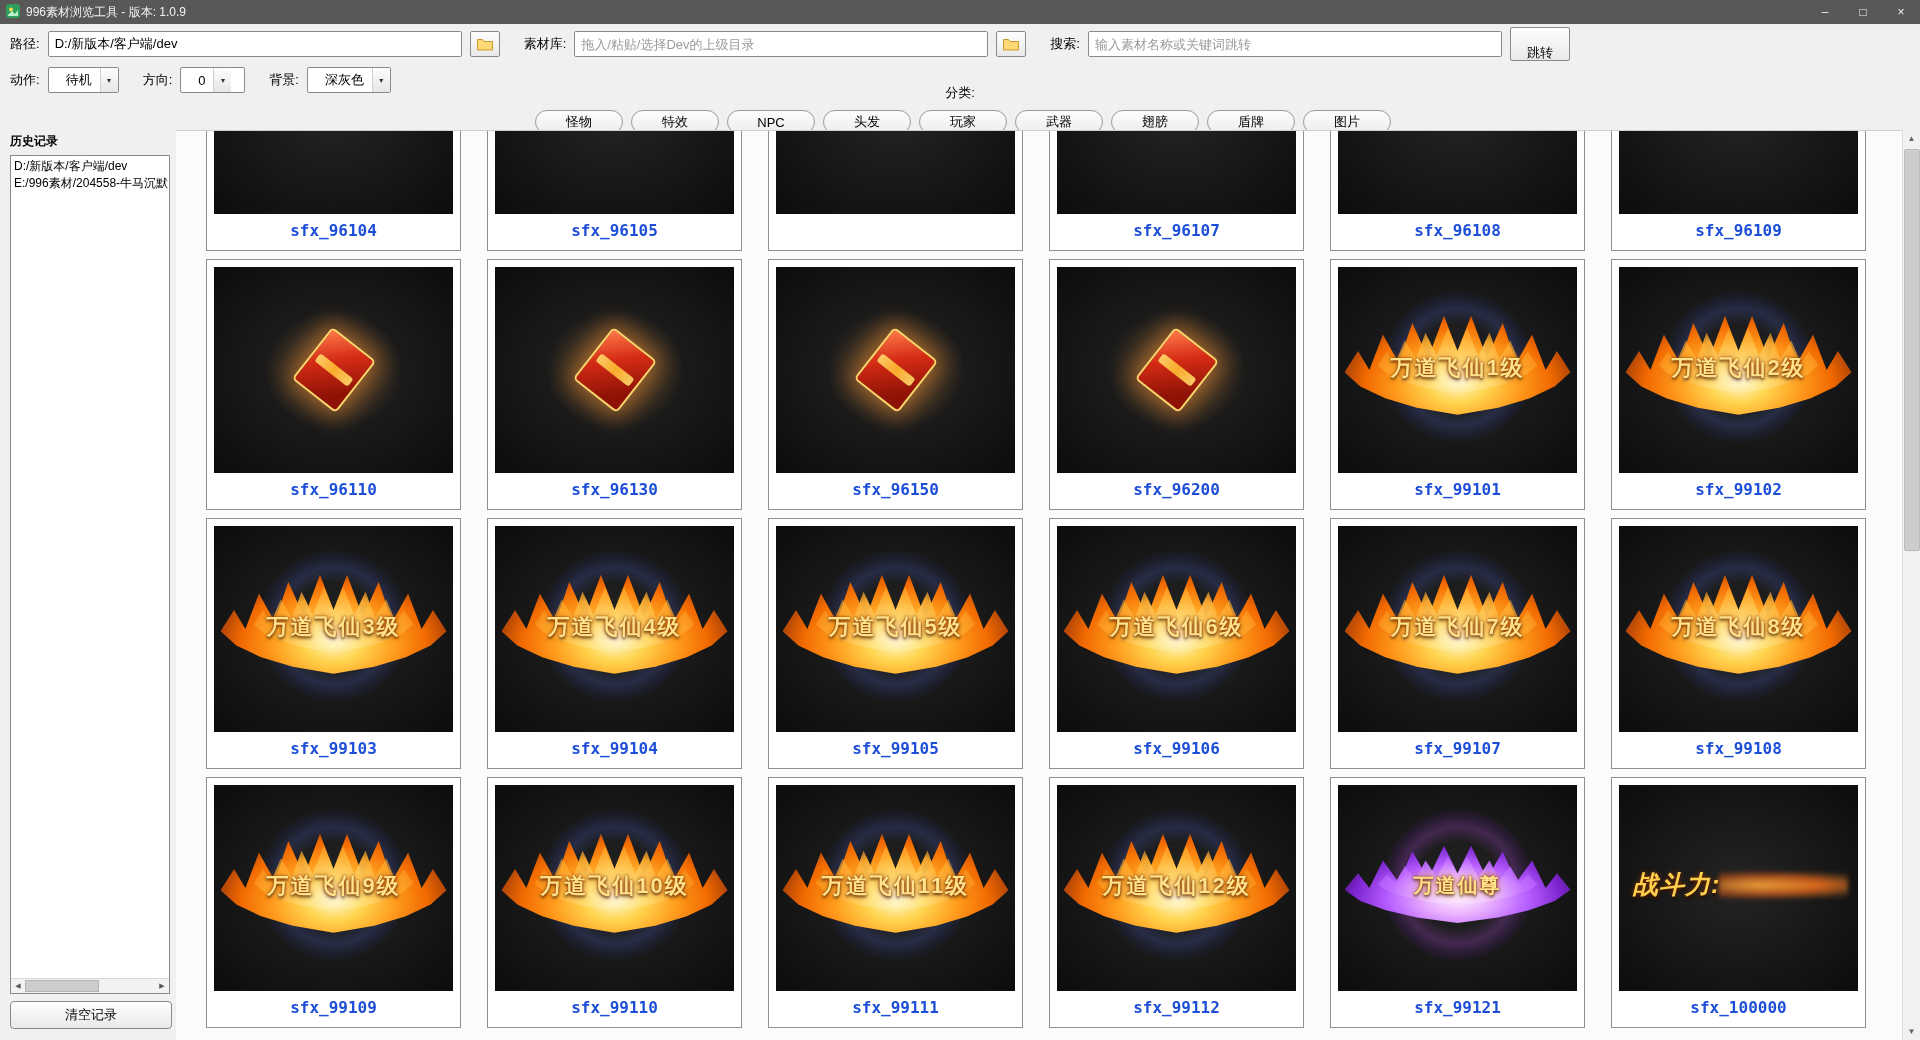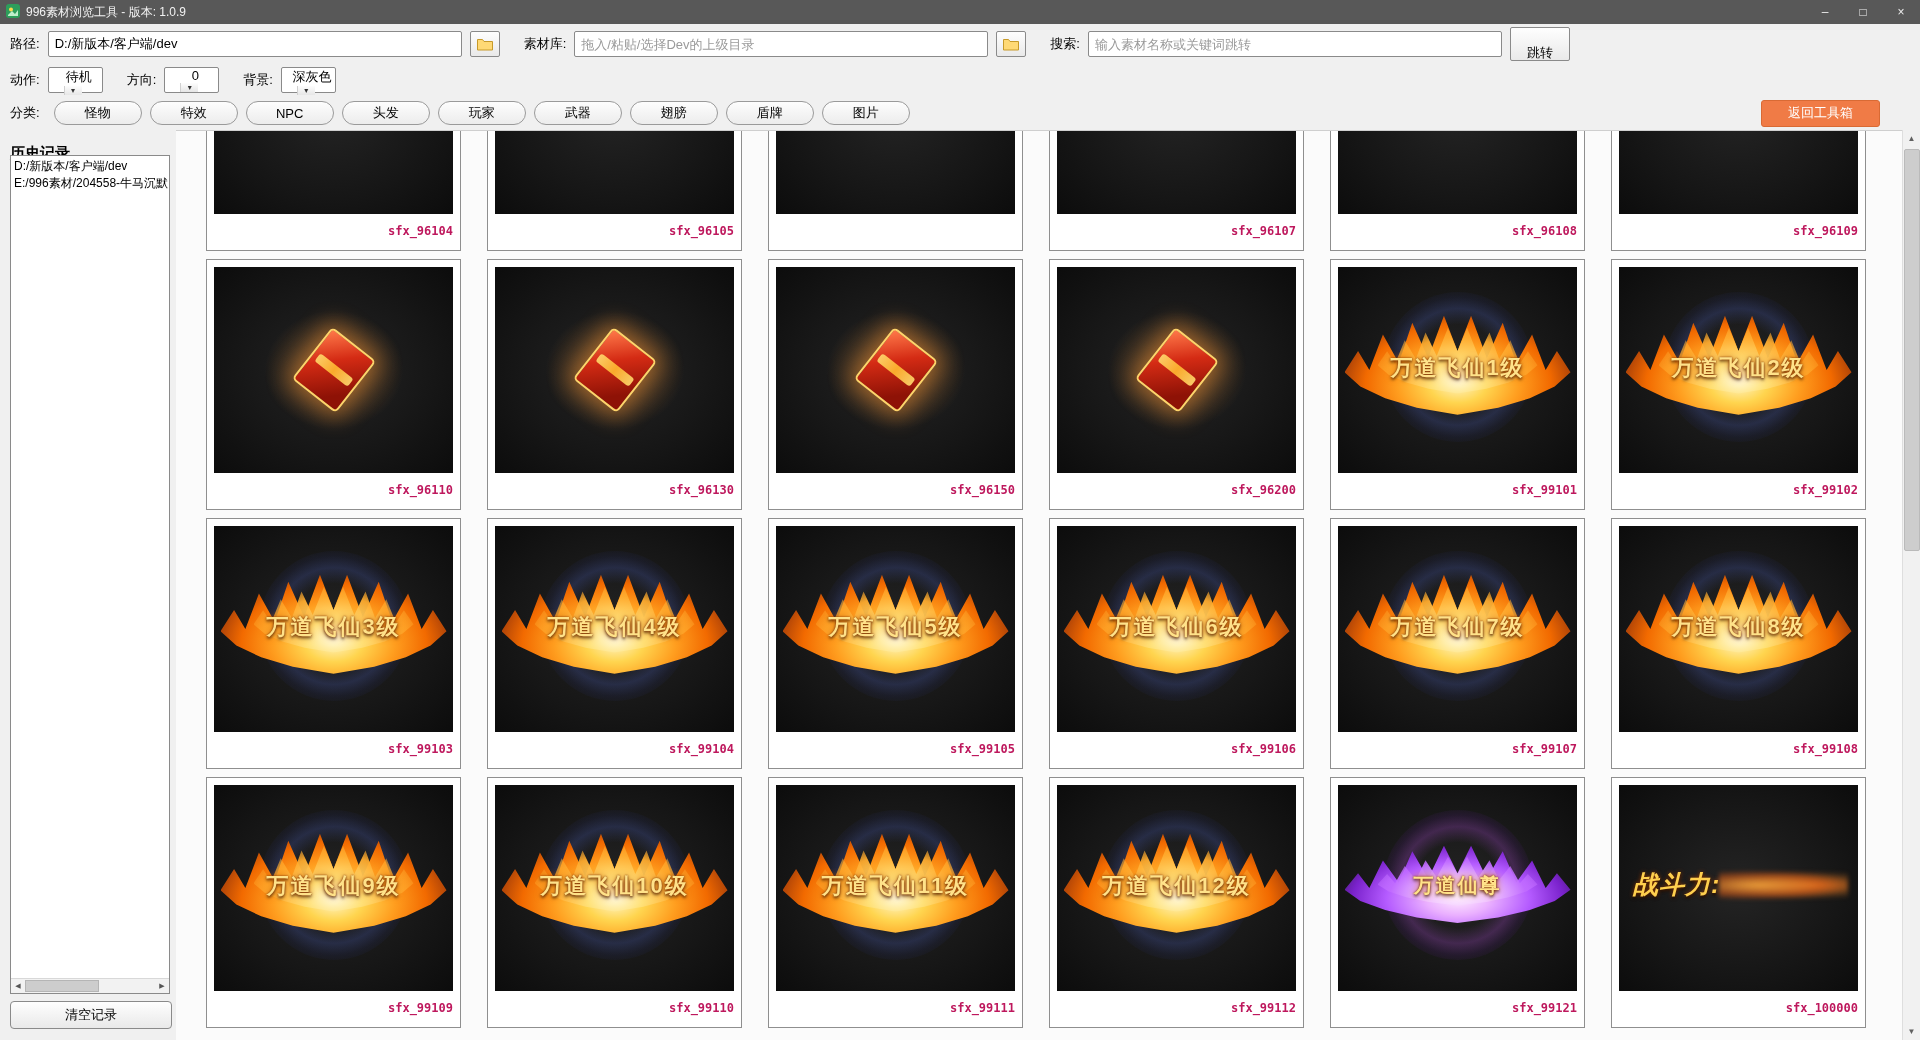--- a/index.html
+++ b/index.html
@@ -9,63 +9,63 @@
   
   .titlebar{position:absolute;top:0;left:0;right:0;height:24px;background:var(--titlebar_gray,#585858);
             display:flex;align-items:center;gap:6px;padding-left:6px;color:#f2f2f2;font-size:12px;}
   .win-controls{margin-left:auto;display:flex;height:100%;}
   .win-btn{width:38px;display:flex;align-items:center;justify-content:center;font-size:12px;color:#eee;cursor:default;}
 
   
   .trow{position:absolute;left:0;right:0;display:flex;align-items:center;gap:8px;padding:0 10px;}
   .row1{top:24px;height:40px;}
   .row2{top:64px;height:32px;}
-  .row3{top:96px;height:34px;}
+  .row3{top:84px;height:34px;flex-direction:column;}
   .lbl{white-space:nowrap;}
   .lbl.ml{margin-left:16px;text-align:right;}
   .input{height:24px;border:1px solid #8a8a8a;background:#fff;font-size:13px;padding:0 6px;
          font-family:"Liberation Sans","DejaVu Sans",sans-serif;border-radius:2px;}
   .input::placeholder{color:#9a9a9a;}
   .w400{width:400px;}
   .icon-btn{width:30px;height:26px;border:1px solid #8a8a8a;background:linear-gradient(#fefefe,#e9e9e9);
             display:flex;align-items:center;justify-content:center;border-radius:2px;padding:0;}
   .btn{height:26px;border:1px solid #8a8a8a;background:linear-gradient(#fefefe,#e9e9e9);
        font-size:13px;padding:16px 16px;border-radius:2px;font-family:inherit;}
   .select{display:inline-flex;align-items:center;height:24px;border:1px solid #8a8a8a;background:#fff;
-          padding-left:7px;border-radius:2px;min-width:46px;flex-direction:column;}
+          padding-left:17px;border-radius:2px;min-width:46px;}
   .select .arrow{width:17px;align-self:stretch;display:flex;align-items:center;justify-content:center;
                  font-size:8px;color:#333;border-left:1px solid #d0d0d0;margin-left:8px;
                  background:linear-gradient(#fdfdfd,#e6e6e6);}
   .cats{display:flex;gap:8px;margin-left:6px;}
   .cat-btn{width:88px;height:24px;border:1px solid #9a9a9a;background:linear-gradient(#fdfdfd,#ececec);
            font-size:13px;border-radius:12px;font-family:inherit;}
   .return-btn{margin-left:auto;margin-right:30px;height:27px;padding:0 26px;border:1px solid #d96a34;
               background:var(--accent_orange,#f07b46);color:#fff;font-size:13px;border-radius:3px;font-family:inherit;}
 
   
-  .sidebar-title{position:absolute;left:10px;top:144px;font-weight:bold;font-size:15px;}
+  .sidebar-title{position:absolute;left:10px;top:133px;font-weight:bold;font-size:12px;}
   .history-box{position:absolute;left:10px;top:155px;width:160px;bottom:46px;background:#fff;
                border:1px solid #8a8a8a;display:flex;flex-direction:column;box-sizing:border-box;}
   .history-items{flex:1;overflow:hidden;padding-top:2px;}
   .hist-item{font-size:12px;line-height:17px;padding:0 3px;white-space:nowrap;overflow:hidden;}
   .hscroll{height:14px;border-top:1px solid #d8d8d8;background:#f2f2f2;display:flex;align-items:center;}
   .hs-arrow{width:14px;font-size:7px;color:#555;text-align:center;}
   .hs-track{flex:1;height:100%;display:flex;align-items:center;}
   .hs-thumb{height:10px;width:55%;background:#cdcdcd;border:1px solid #b5b5b5;}
   .clear-btn{position:absolute;left:10px;bottom:11px;width:162px;height:28px;border:1px solid #8a8a8a;
              background:linear-gradient(#fefefe,#e9e9e9);font-size:13px;border-radius:4px;font-family:inherit;}
 
   
   .content{position:absolute;left:176px;top:130px;right:17px;bottom:0;overflow:hidden;background:#fbfbfb;
            border-top:1px solid #cfcfcf;}
   .grid{position:absolute;left:30px;top:-131px;display:grid;grid-template-columns:repeat(6,255px);
         column-gap:26px;row-gap:8px;}
   .card{width:255px;height:251px;background:#fff;border:1px solid #8f8f8f;box-sizing:border-box;padding:7px 7px 0;}
-  .card-label{height:36px;line-height:34px;text-align:right;font-family:"DejaVu Sans Mono","Liberation Mono",monospace;
-              font-weight:bold;font-size:12px;color:#be185d;}
+  .card-label{height:36px;line-height:34px;text-align:center;font-family:"DejaVu Sans Mono","Liberation Mono",monospace;
+              font-weight:bold;font-size:16px;color:#1d4ed8;}
   .thumb{position:relative;width:239px;height:206px;overflow:hidden;
          background:radial-gradient(ellipse at center,#242424 0%,#161616 60%,#0c0c0c 100%);}
 
   
   .ring{position:absolute;left:50%;top:50%;width:150px;height:150px;transform:translate(-50%,-52%);border-radius:50%;
         background:radial-gradient(circle,transparent 40%,rgba(70,90,180,.28) 55%,rgba(40,50,120,.16) 66%,transparent 76%);}
   .wings{position:absolute;left:50%;top:50%;transform:translate(-50%,-50%);width:226px;height:118px;
          background:radial-gradient(ellipse at 50% 62%,#fff3c4 0%,#ffd54f 18%,#ff9e1f 38%,#f26a00 58%,#93330a 78%,rgba(60,20,5,0) 95%);
          clip-path:polygon(0 52%,6% 34%,11% 50%,17% 20%,24% 44%,30% 10%,37% 40%,44% 4%,50% 34%,56% 4%,63% 40%,70% 10%,76% 44%,83% 20%,89% 50%,94% 34%,100% 52%,93% 64%,82% 74%,68% 82%,50% 88%,32% 82%,18% 74%,7% 64%);}
   .wings.w2{width:160px;height:78px;transform:translate(-50%,-58%);opacity:.95;

